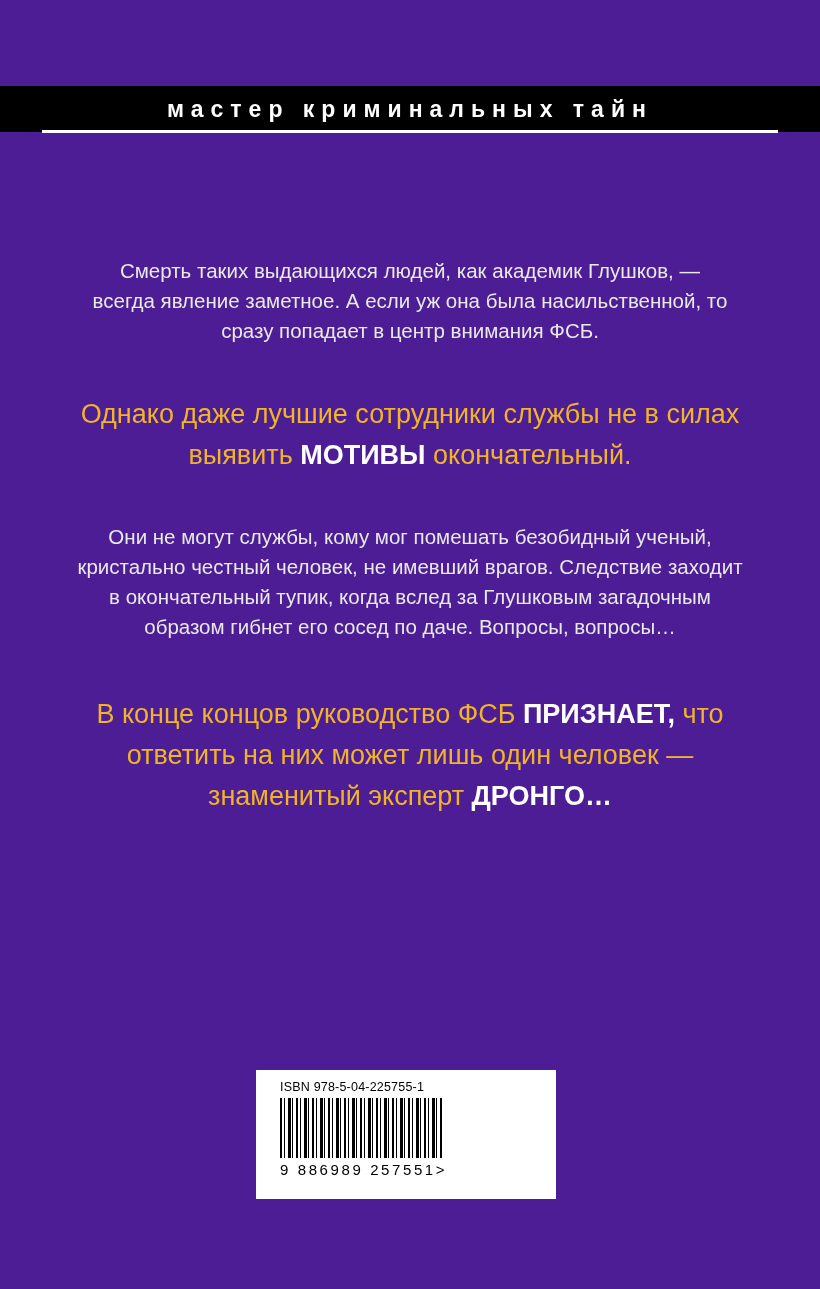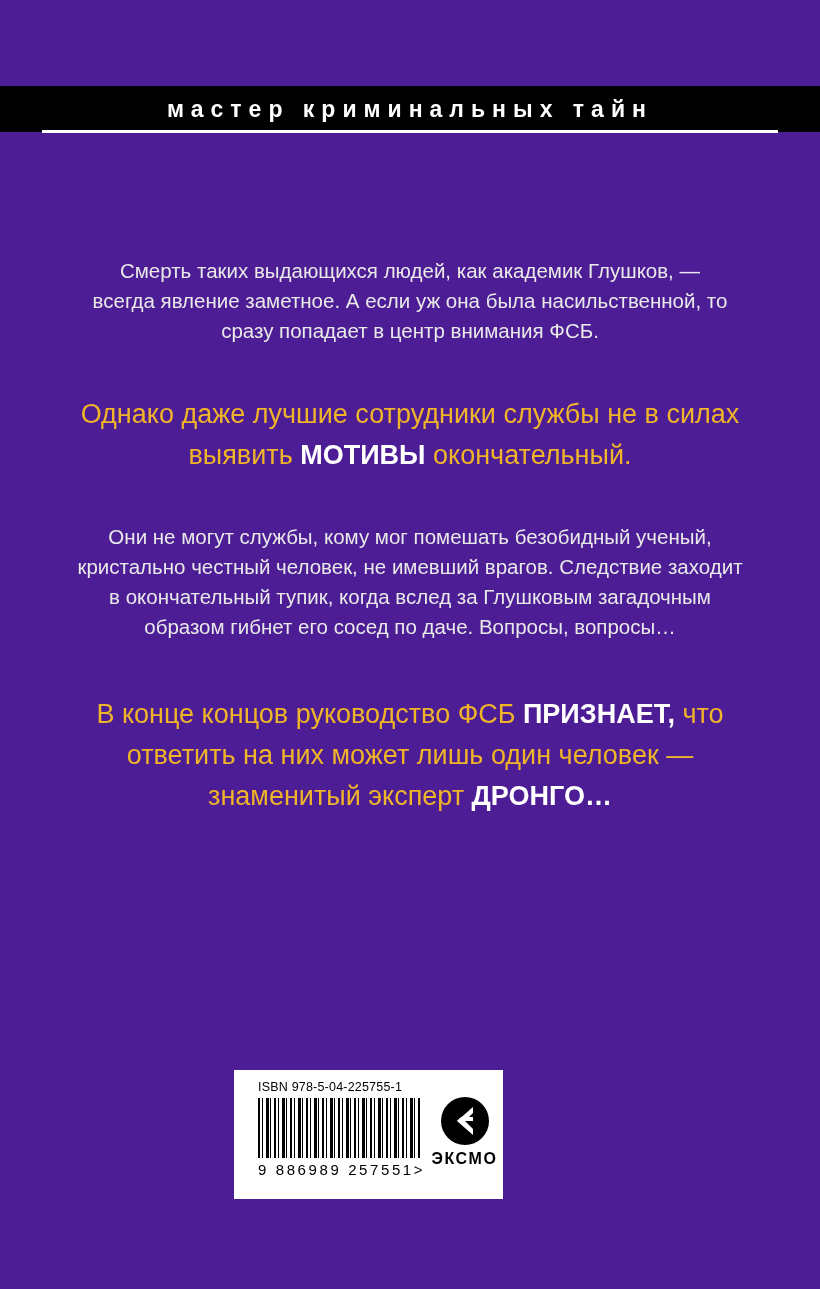--- a/index.html
+++ b/index.html
@@ -74,23 +74,23 @@
     font-weight: 700;
   }
 
   .gap-1 { height: 48px; }
   .gap-2 { height: 38px; }
   .gap-3 { height: 52px; }
 
   
   .barcode-box {
     position: absolute;
-    left: 234px;
+    left: 256px;
     top: 1070px;
-    width: 269px;
+    width: 300px;
     height: 129px;
     background: #ffffff;
     display: flex;
     flex-direction: row;
   }
   .barcode-left {
     width: 192px;
     padding: 10px 0 0 24px;
     box-sizing: border-box;
   }
@@ -167,25 +167,15 @@
     <p class="highlight"><span>В конце концов руководство ФСБ </span><span class="bold-white">ПРИЗНАЕТ,</span><span> что ответить на них может лишь один человек — знаменитый эксперт </span><span class="bold-white">ДРОНГО…</span></p>
 
   </div>
 
   <div class="barcode-box">
     <div class="barcode-left">
       <div class="isbn-text">ISBN 978-5-04-225755-1</div>
       <div class="bars"></div>
       <div class="barcode-digits"><span>9 886989 257551</span><span>&gt;</span></div>
     </div>
-    <div class="barcode-right">
-      <div class="eksmo-mark">
-        <svg width="56" height="50" viewBox="0 0 56 50" xmlns="http://www.w3.org/2000/svg">
-          <circle cx="28" cy="25" r="24" fill="#000000"></circle>
-          <path d="M36 11 L20 25 L36 39 L36 33 L28 25 L36 17 Z" fill="#ffffff"></path>
-          <path d="M20 25 L36 25 L36 21 L24 21 Z" fill="#ffffff"></path>
-        </svg>
-      </div>
-      <div class="eksmo-word">ЭКСМО</div>
-    </div>
   </div>
 
 </div>
 
 </body></html>

